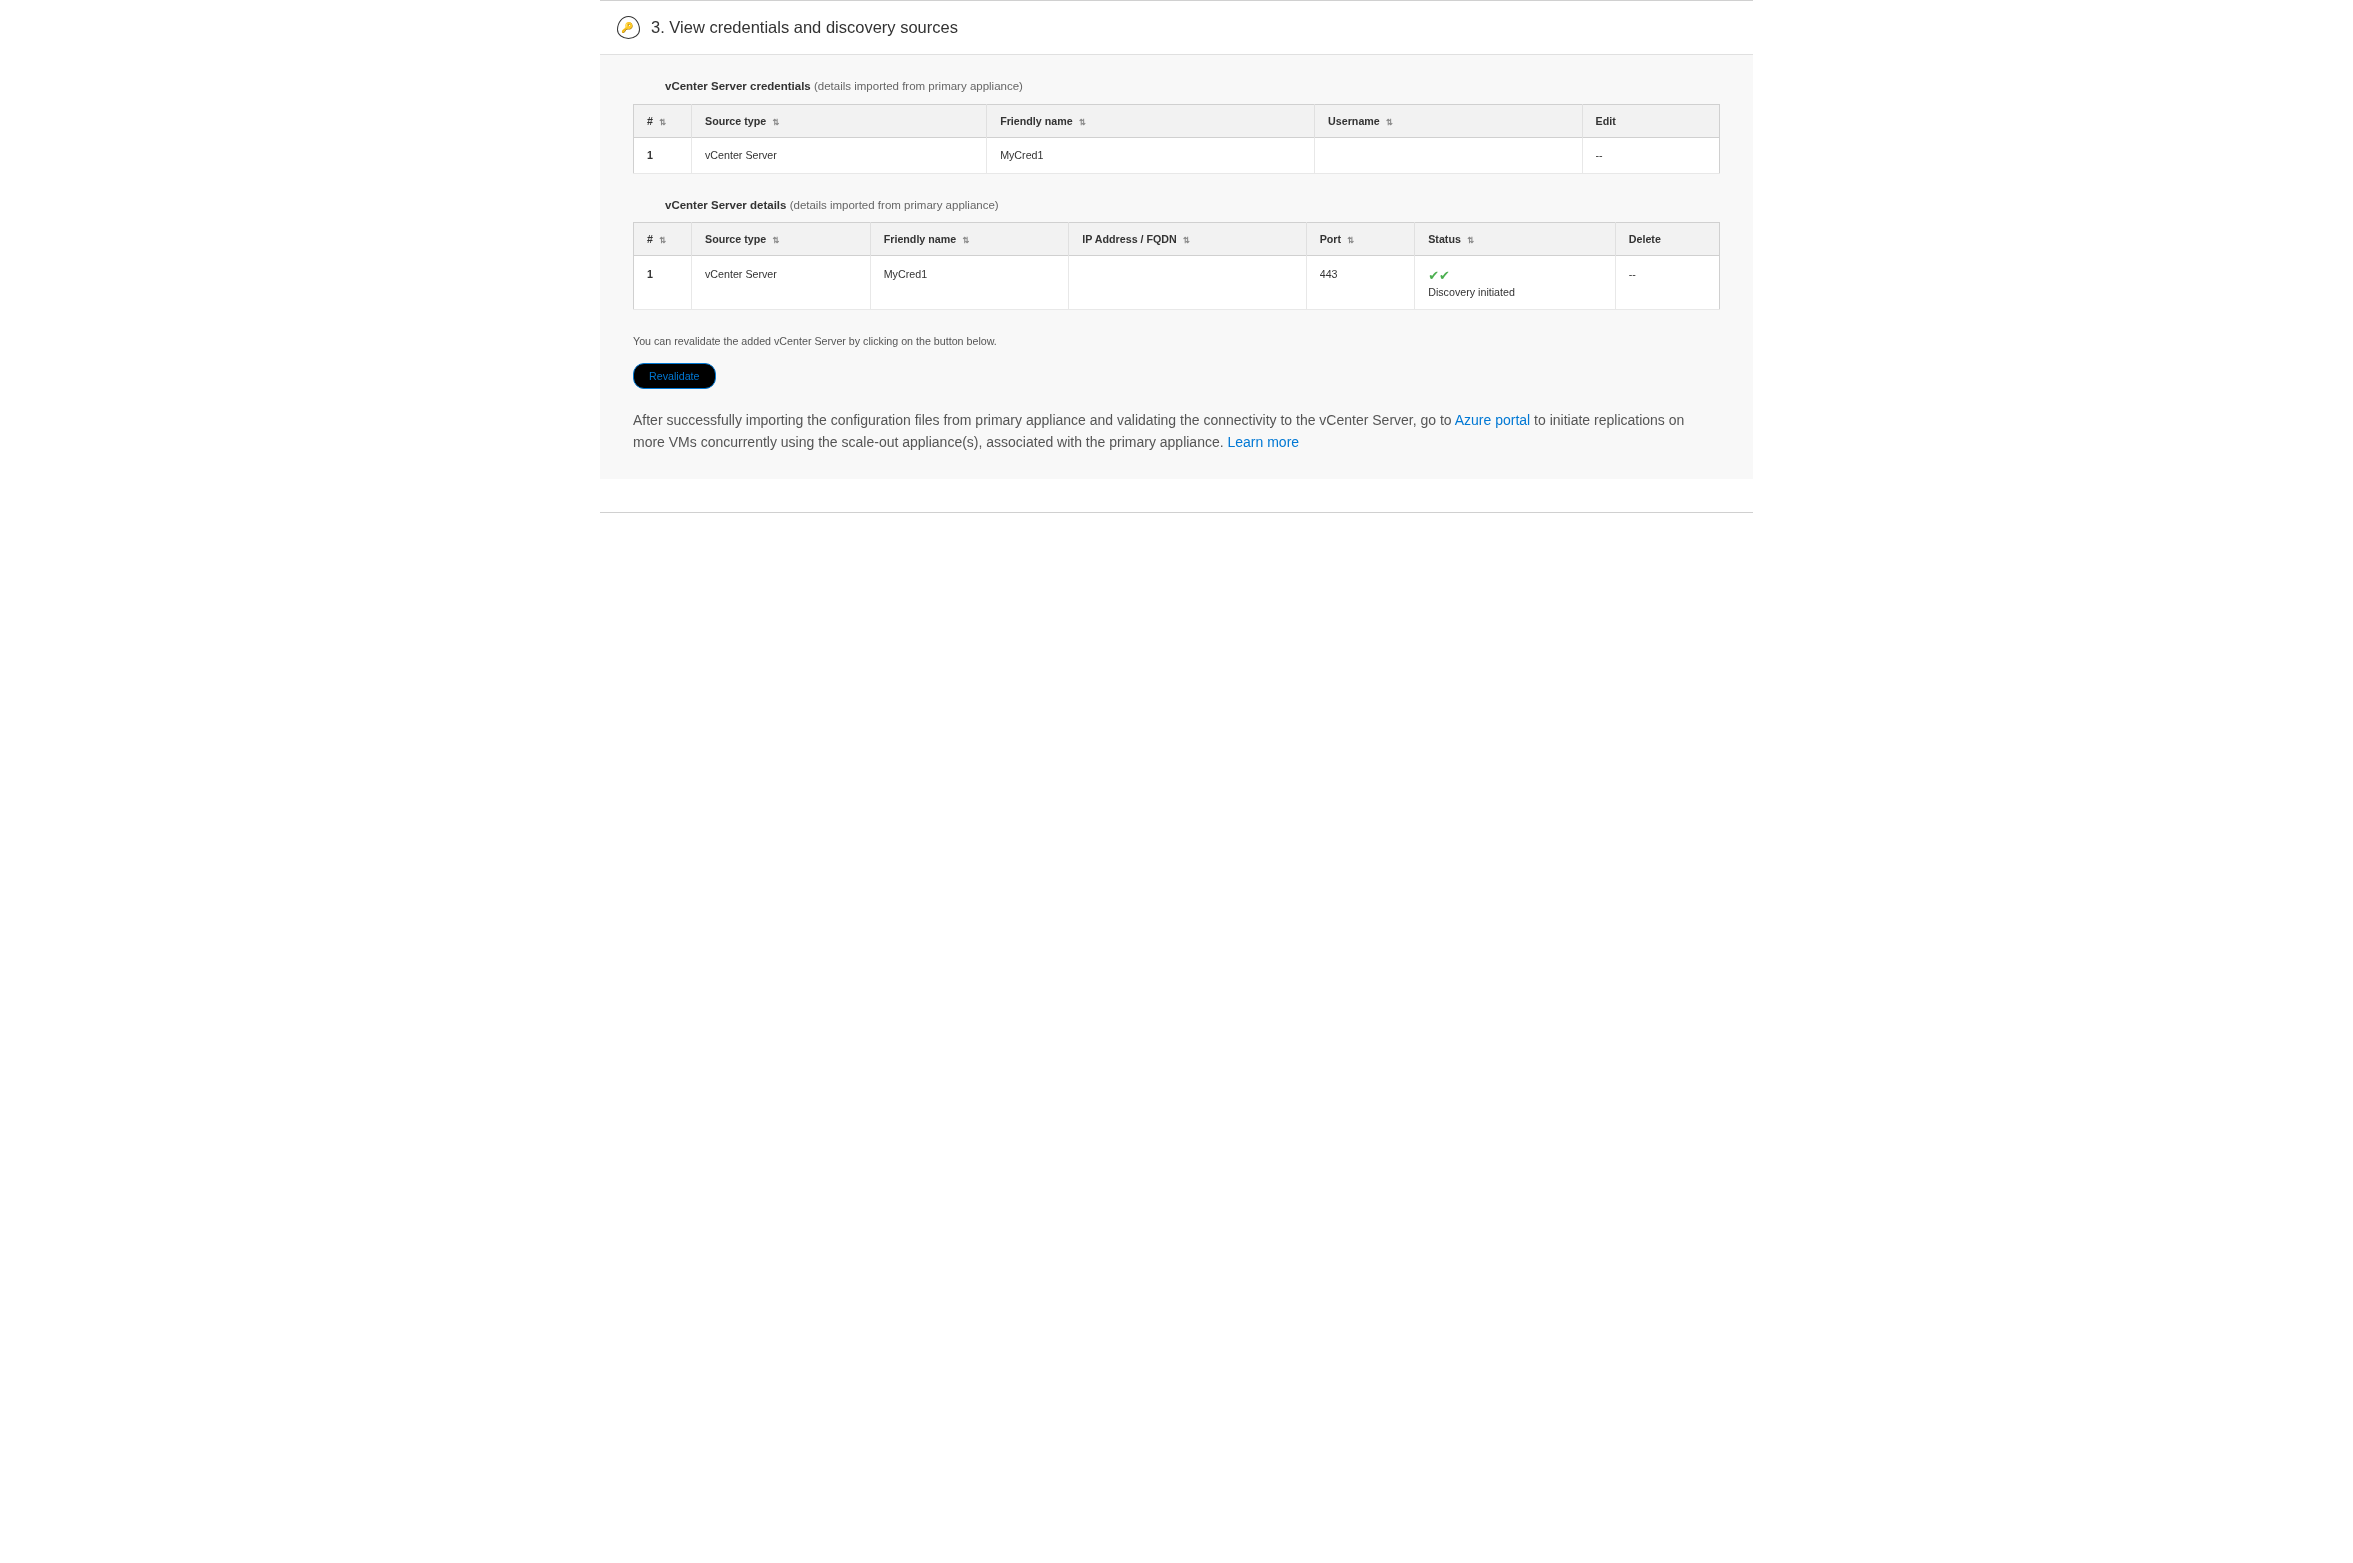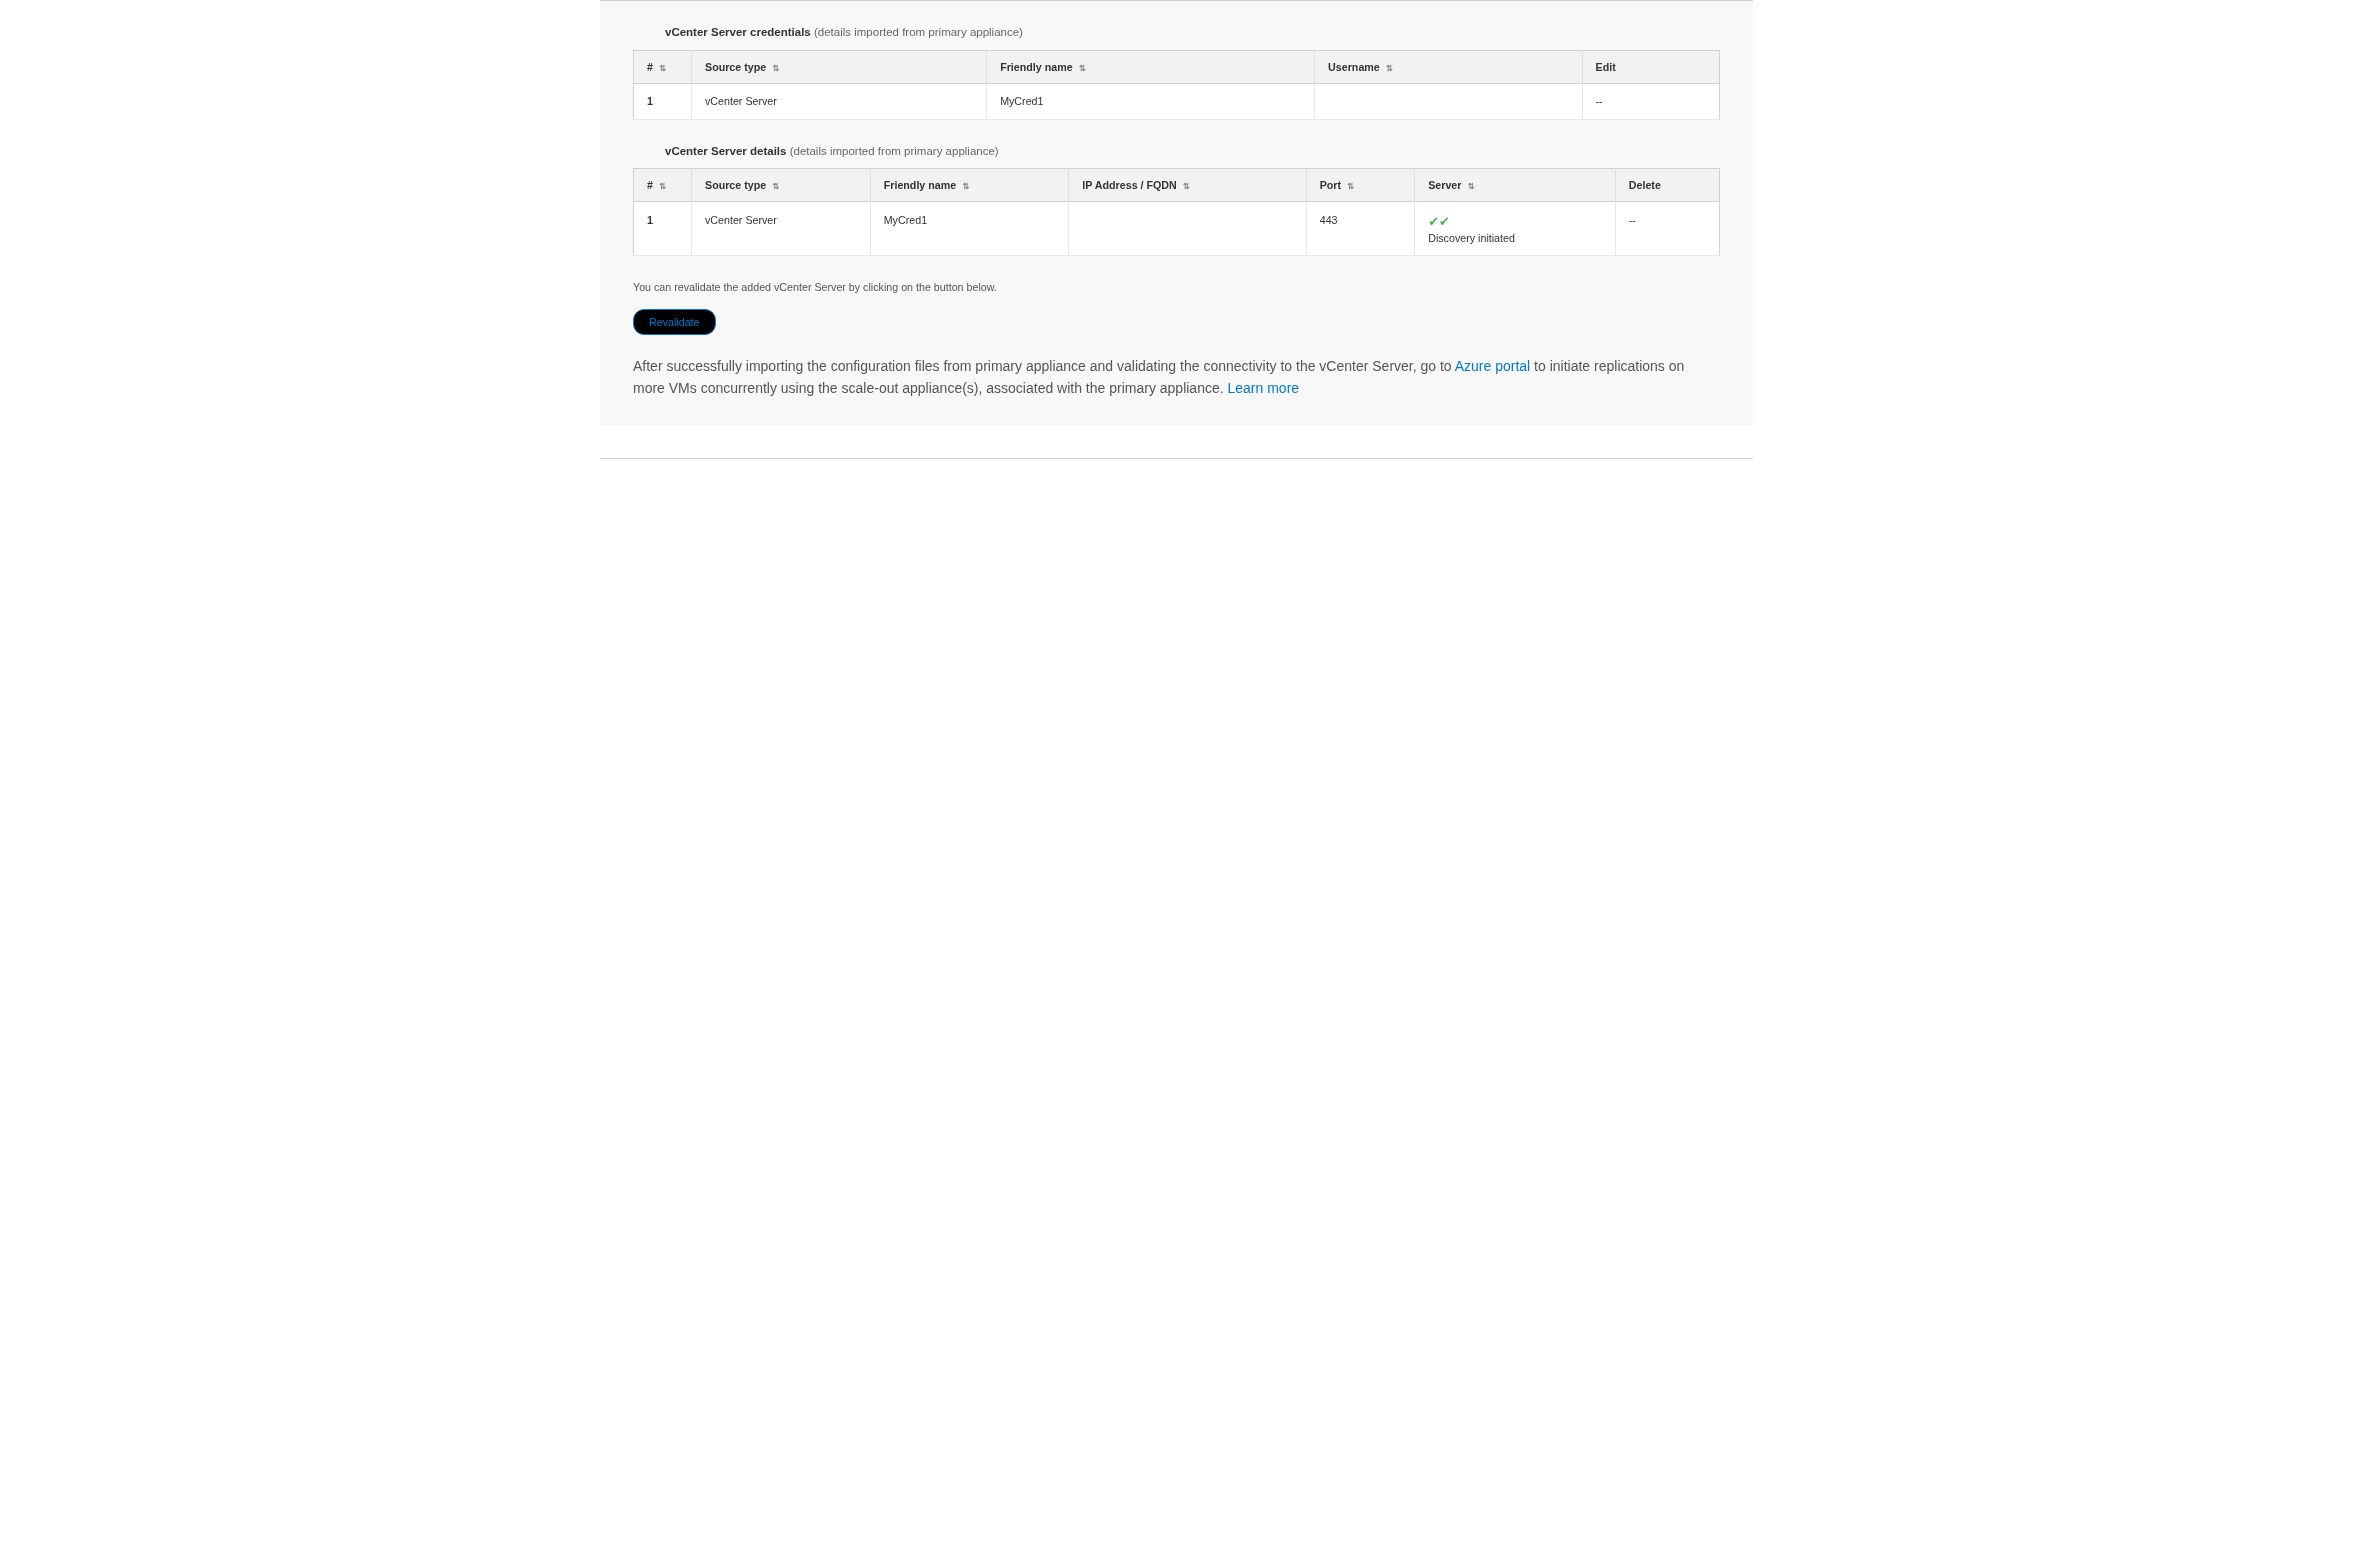--- a/index.html
+++ b/index.html
@@ -143,20 +143,24 @@
       color: #0078d4;
       text-decoration: none;
     }
   </style>
 </head>
 <body>
 
 <div class="page-container">
   <hr class="top-divider">
 
+  <div class="header">
+    <div class="shield-icon"></div>
+    <h1 class="header-title">3. View credentials and discovery sources</h1>
+  </div>
 
   <div class="content">
 
     <div class="section">
       <div class="section-title">
         <strong>vCenter Server credentials</strong>
         <span class="subtitle">(details imported from primary appliance)</span>
       </div>
       <table>
         <thead>
@@ -216,21 +220,21 @@
             </th>
             <th>
               <span>IP Address / FQDN</span>
               <span class="sort-icon">⇅</span>
             </th>
             <th>
               <span>Port</span>
               <span class="sort-icon">⇅</span>
             </th>
             <th>
-              <span>Server</span>
+              <span>Status</span>
               <span class="sort-icon">⇅</span>
             </th>
             <th>
               <span>Delete</span>
             </th>
           </tr>
         </thead>
         <tbody>
           <tr>
             <td><strong>1</strong></td>

